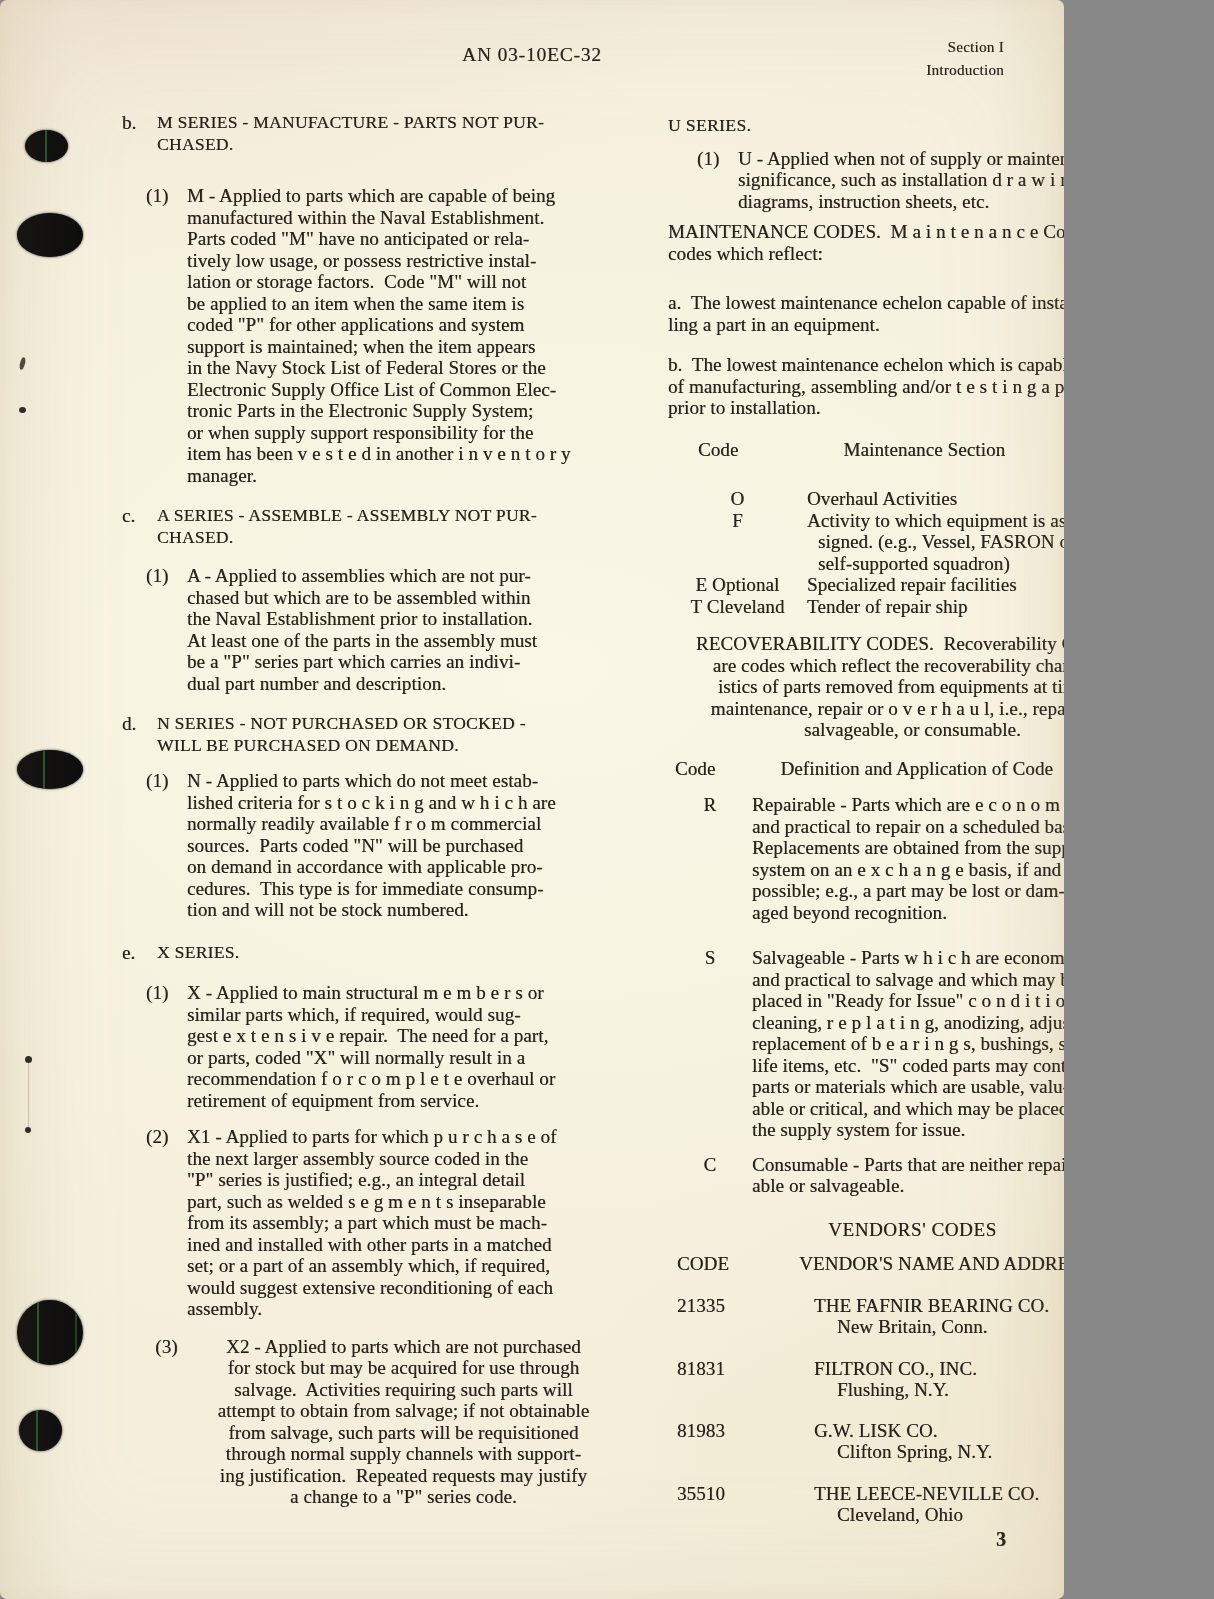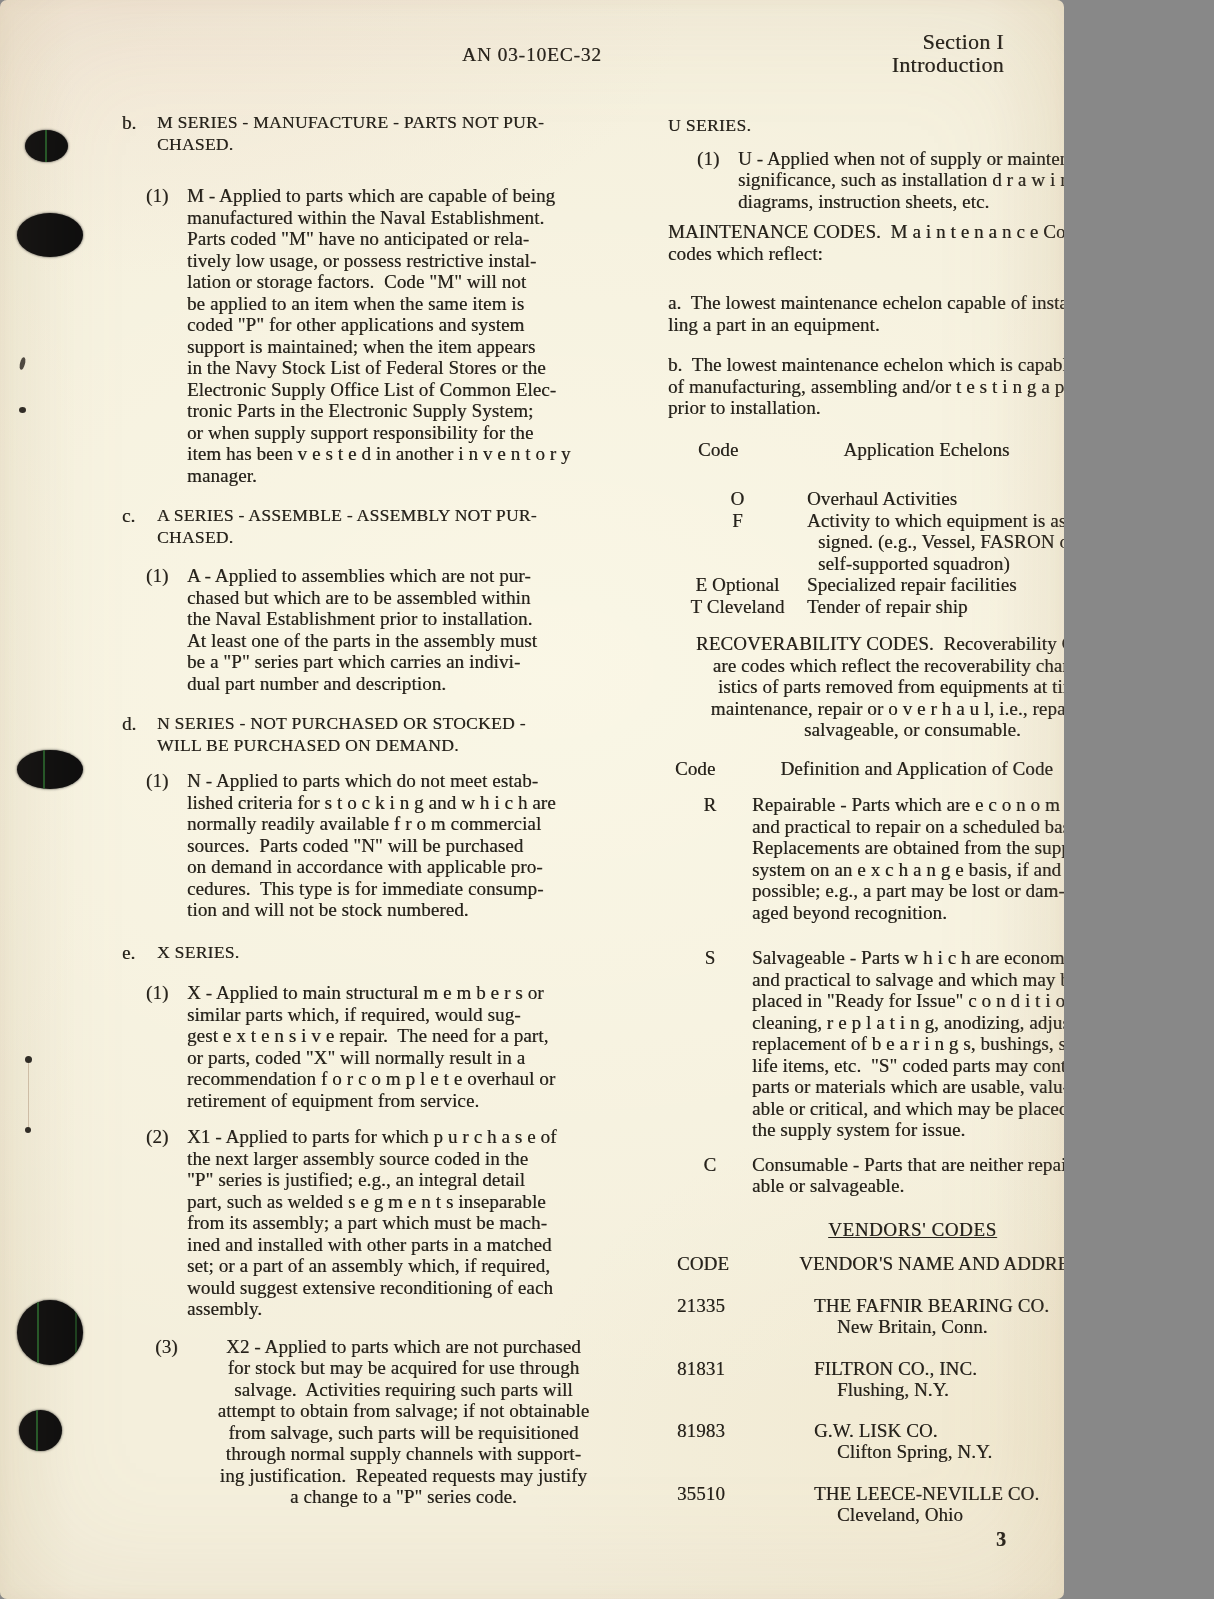--- a/index.html
+++ b/index.html
@@ -19,22 +19,22 @@
   .page::after {
     content:''; position:absolute; inset:0; pointer-events:none;
     box-shadow: inset 0 0 130px rgba(186,158,128,0.16), inset 0 0 16px rgba(196,168,138,0.10);
   }
   .pre { white-space:pre; }
   .doc-number {
     position:absolute; top:44px; left:0; width:100%; text-align:center;
     font-size:19.5px; letter-spacing:0.8px;
   }
   .section-block {
-    position:absolute; top:30px; right:60px; text-align:right;
-    font-size:22px; line-height:23px; letter-spacing:0.3px;
+    position:absolute; top:36px; right:60px; text-align:right;
+    font-size:15px; line-height:23px; letter-spacing:0.3px;
   }
   .col { position:absolute; font-size:19px; line-height:21.5px; letter-spacing:0.1px; }
   .col-left  { left:120px; top:112px; width:500px; }
   .col-right { left:668px; top:115px; width:489px; }
 
   .hang { display:flex; }
   .hlabel { flex:0 0 35px; margin-left:2px; }
   .htext  { flex:1; font-size:17.5px; line-height:21.5px; letter-spacing:0.3px; }
   .numpara   { display:flex; margin-left:26px; }
   .numpara-r { display:flex; margin-left:29px; }
@@ -71,21 +71,21 @@
 
   .hole { position:absolute; background:#0d0d0d; border-radius:50%; overflow:hidden;
           box-shadow:0 0 2.5px rgba(15,15,15,0.85); }
   .gline { position:absolute; top:0; bottom:0; width:2px; background:rgba(46,125,50,0.65); }
   .speck { position:absolute; background:#2a2722; border-radius:50%; }
   .scratch-line { position:absolute; width:1px; background:rgba(150,115,90,0.38); }
 
   .mt9  { margin-top:9px; }  .mt11 { margin-top:11px; } .mt13 { margin-top:13px; }
   .mt14 { margin-top:14px; } .mt15 { margin-top:15px; } .mt16 { margin-top:16px;text-align:center; }
   .mt17 { margin-top:17px; } .mt18 { margin-top:28px; } .mt19 { margin-top:19px; }
-  .mt20 { margin-top:20px; } .mt21 { margin-top:21px; } .mt22 { margin-top:22px;text-decoration:underline; }
+  .mt20 { margin-top:20px; } .mt21 { margin-top:21px; } .mt22 { margin-top:22px; }
   .mt24 { margin-top:24px; } .mt30 { margin-top:30px; }
 </style>
 </head>
 <body>
 
 <div class="page">
 
   <div class="doc-number">AN 03-10EC-32</div>
   <div class="section-block">
     <div>Section I</div>
@@ -198,21 +198,21 @@
 codes which reflect:</div>
     <div class="bodypara pre mt18">a.  The lowest maintenance echelon capable of instal-
 ling a part in an equipment.</div>
     <div class="bodypara pre mt19">b.  The lowest maintenance echelon which is capable
 of manufacturing, assembling and/or t e s t i n g a part
 prior to installation.</div>
 
     <div>
       <div class="mhead mt20">
         <span class="mh1">Code</span>
-        <span class="mh2">Application Echelons</span>
+        <span class="mh2">Maintenance Section</span>
       </div>
       <div class="mrow mt18">
         <span class="mcode">O</span>
         <span class="mdesc">Overhaul Activities</span>
       </div>
       <div class="mrow">
         <span class="mcode">F</span>
         <span class="mdesc">Activity to which equipment is as-
 signed. (e.g., Vessel, FASRON or
 self-supported squadron)</span>

